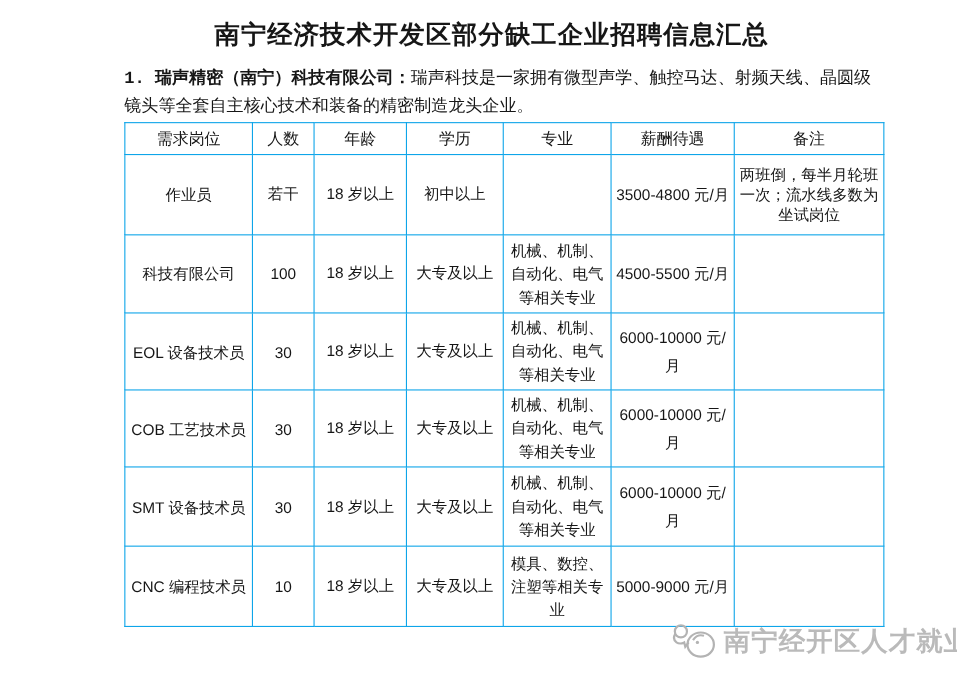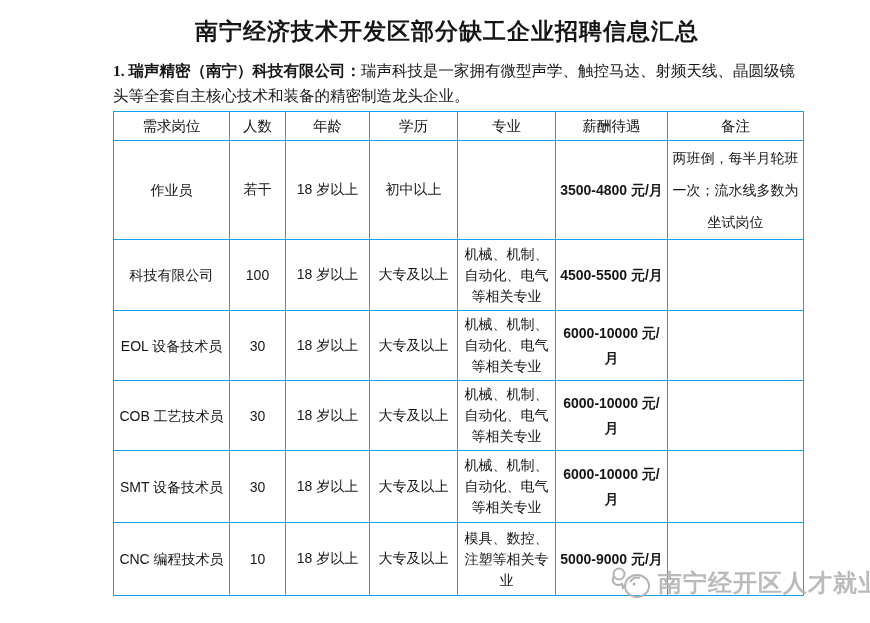--- a/index.html
+++ b/index.html
@@ -10,40 +10,40 @@
   .title{
     position:absolute;top:4px;left:0;width:870px;margin:12px;
     text-align:center;font-size:23px;font-weight:bold;letter-spacing:1px;
     font-family:Liberation Sans, sans-serif;
   }
   .intro{
     position:absolute;top:58px;left:113px;width:682px;margin:0;
     font-size:15.5px;line-height:25px;
     font-family:"Liberation Serif",serif;
   }
-  .intro b{font-family:Liberation Serif, serif;margin-top:10px;}
+  .intro b{font-family:Liberation Mono, monospace;margin-top:10px;}
   table.jobs{
     position:absolute;top:111px;left:113px;width:690px;
     border-collapse:collapse;table-layout:fixed;
   }
   table.jobs th, table.jobs td{
     border:1px solid #0ea5e9;
     text-align:center;vertical-align:middle;
     font-size:14px;padding:1px 3px;
     word-break:break-all;overflow:hidden;
   }
   table.jobs th{font-weight:normal;font-size:14.5px;}
   tr.hrow{height:29px;}
   tr.r0{height:73px;} tr.r1{height:54px;} tr.r2{height:71px;}
   tr.r3{height:70px;} tr.r4{height:70px;} tr.r5{height:72px;}
   tr.r6{height:73px;}
   td.pos{font-size:14.5px;line-height:22px;padding:1px 7px;}
   td.maj{font-size:12.5px;line-height:21px;padding:1px 4px;}
-  td.sal{text-align:left;font-size:14.5px;line-height:25px;padding:1px 3px 1px 6px;font-weight:bold;}
-  td.note{text-align:left;font-size:14px;line-height:32px;padding:1px 4px;margin-top:36px;}
+  td.sal{text-align:left;font-size:14.5px;line-height:25px;padding:1px 3px 1px 6px;}
+  td.note{text-align:left;font-size:14px;line-height:18px;padding:1px 4px;margin-top:36px;}
   .watermark{
     position:absolute;left:610px;top:560px;z-index:5;
     display:flex;align-items:center;gap:2px;
     color:#b3b3b3;pointer-events:none;
   }
   .watermark .wm-text{
     font-size:24px;font-weight:bold;letter-spacing:1px;white-space:nowrap;
     font-family:"Liberation Sans",sans-serif;opacity:0.9;
   }
   .watermark svg{display:block;}

